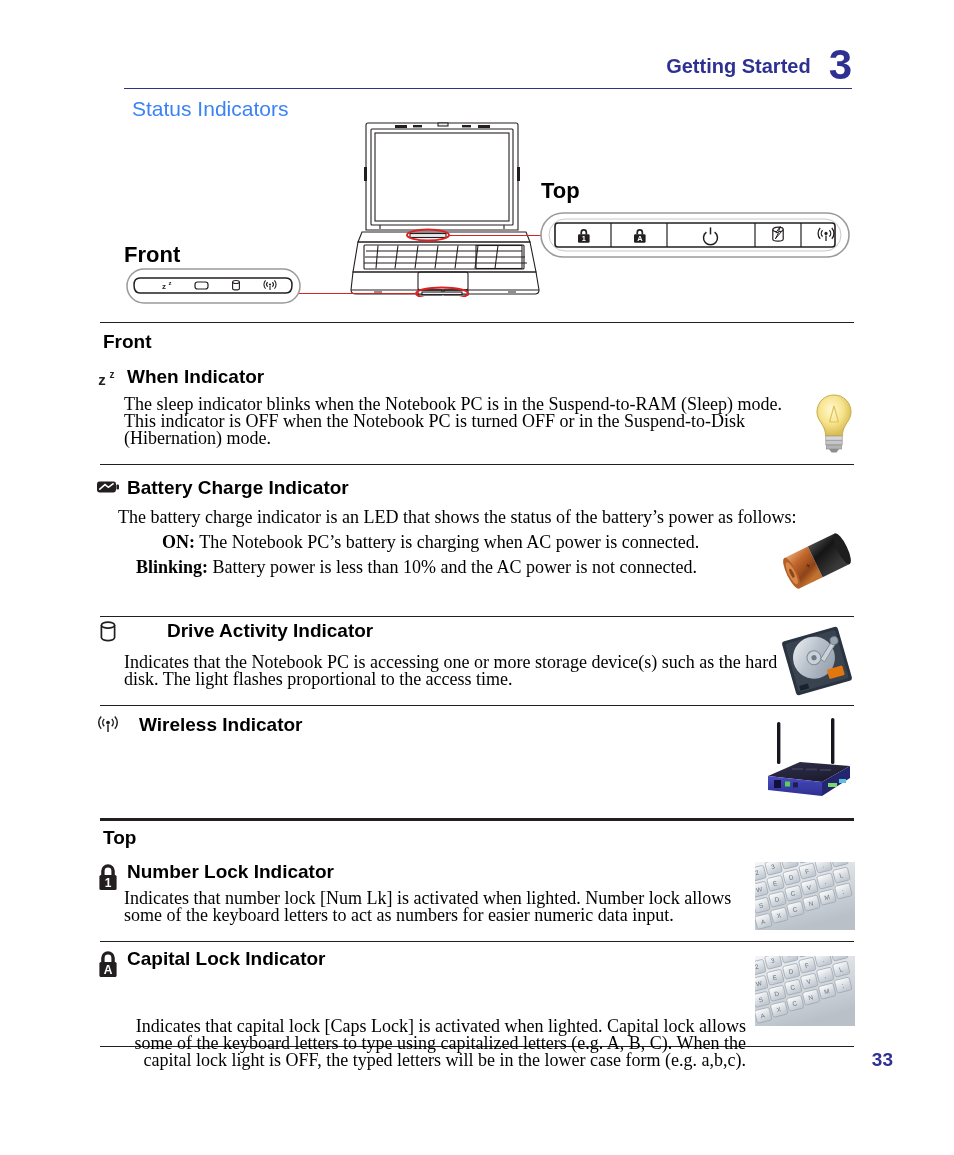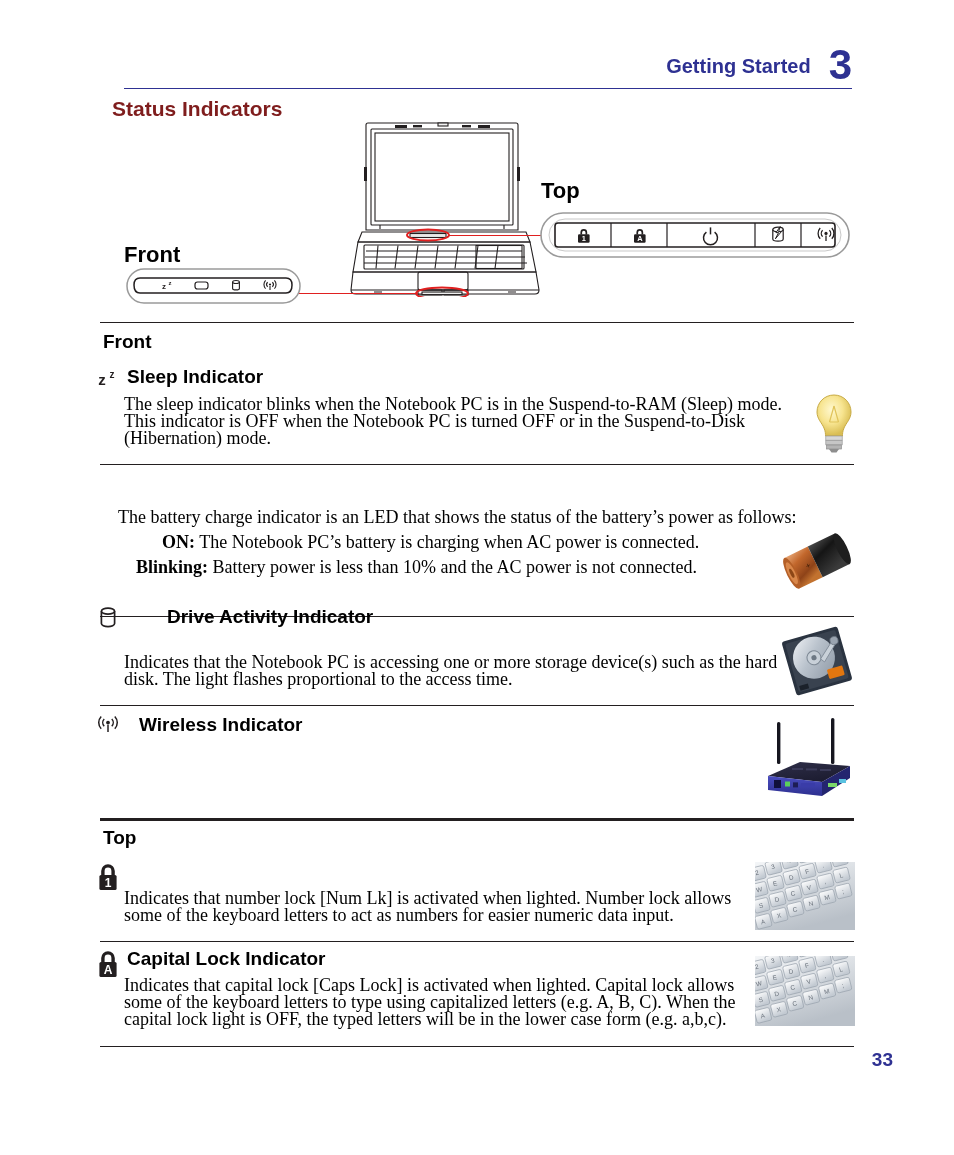--- a/index.html
+++ b/index.html
@@ -29,23 +29,23 @@
   .hdr-chapter{
     font-family:"Liberation Sans", sans-serif;
     font-weight:bold; font-size:42px; line-height:42px; color:#2e3192;
   }
   .hdr-rule{
     border-bottom:1.2px solid #2e3192; width:728px; margin-top:2px;
   }
 
   
   .page-title{
-    position:absolute; left:112px; top:97px;
-    font-family:"Liberation Sans", sans-serif;
-    font-weight:bold; font-size:21px; color:#7f1d1d;
+    position:absolute; left:132px; top:97px;
+    font-family:"Liberation Sans", sans-serif;
+    font-weight:normal; font-size:21px; color:#3b82f6;
   }
 
   
   .diagram{ position:absolute; left:100px; top:122px; width:754px; height:185px; }
 
   .label-top{
     position:absolute; left:441px; top:56px;
     font-family:"Liberation Sans", sans-serif;
     font-weight:bold; font-size:22px;
   }
@@ -280,21 +280,21 @@
 
   <div class="sec-label" style="top:331px;">Front</div>
 
   <div class="sec-head" style="top:366px;">
     <span class="h-icon">
       <svg width="26" height="22" viewBox="0 0 26 22">
         <text x="7" y="19" font-family="Liberation Sans, sans-serif" font-size="15" font-weight="bold" fill="#231f20" text-anchor="middle">z</text>
         <text x="17" y="12" font-family="Liberation Sans, sans-serif" font-size="10" font-weight="bold" fill="#231f20" text-anchor="middle">z</text>
       </svg>
     </span>
-    <span class="h-text">Sleep Indicator</span>
+    <span class="h-text">When Indicator</span>
   </div>
   <div class="body-text" style="left:124px; top:396px; width:683px;">
     <p>The sleep indicator blinks when the Notebook PC is in the Suspend-to-RAM (Sleep) mode. This indicator is OFF when the Notebook PC is turned OFF or in the Suspend-to-Disk (Hibernation) mode.</p>
   </div>
   <div class="photo" style="left:812px; top:392px;">
     <svg width="44" height="62" viewBox="0 0 44 62">
       <defs>
         <radialGradient id="bulbG" cx="42%" cy="36%" r="62%">
           <stop offset="0%" stop-color="#fff8cf"></stop>
           <stop offset="55%" stop-color="#f7e48f"></stop>
@@ -303,20 +303,30 @@
       </defs>
       <path d="M22,3 C32,3 39,11 39,20 C39,27 34,31 32,36 C30.5,39.5 30.5,42 30.5,44 L13.5,44 C13.5,42 13.5,39.5 12,36 C10,31 5,27 5,20 C5,11 12,3 22,3 Z" fill="url(#bulbG)" stroke="#c8ab45" stroke-width="1"></path>
       <path d="M22,14 L17.5,30 M22,14 L26.5,30 M17.5,30 L26.5,30" fill="none" stroke="#e0c35a" stroke-width="1.2"></path>
       <rect x="13.8" y="44" width="16.4" height="4.2" fill="#d7d7d7" stroke="#9a9a9a" stroke-width="0.7"></rect>
       <rect x="13.8" y="48.6" width="16.4" height="4.2" fill="#c6c6c6" stroke="#9a9a9a" stroke-width="0.7"></rect>
       <rect x="14.6" y="53" width="14.8" height="4" fill="#b4b4b4" stroke="#8d8d8d" stroke-width="0.7"></rect>
       <path d="M17,57 L27,57 L24.5,60.5 L19.5,60.5 Z" fill="#8e8e8e"></path>
     </svg>
   </div>
 
+  <div class="sec-head" style="top:477px;">
+    <span class="h-icon">
+      <svg width="26" height="20" viewBox="0 0 26 20">
+        <rect x="2" y="4.5" width="19" height="11" rx="2.4" fill="#231f20"></rect>
+        <rect x="21.4" y="7.6" width="2.6" height="4.8" rx="1" fill="#231f20"></rect>
+        <path d="M4.2,12.6 L10,7.6 L13.4,10.4 L18.6,6.4" fill="none" stroke="#ffffff" stroke-width="1.5"></path>
+      </svg>
+    </span>
+    <span class="h-text">Battery Charge Indicator</span>
+  </div>
   <div class="body-text" style="left:118px; top:509px; width:683px;">
     <p>The battery charge indicator is an LED that shows the status of the battery’s power as follows:</p>
     <ul class="sub-list" style="margin-top:8px;">
       <li style="margin-bottom:8px;margin-left:44px;">
         <b>ON:</b>
         <span>The Notebook PC’s battery is charging when AC power is connected.</span>
       </li>
       <li>
         <b>Blinking:</b>
         <span>Battery power is less than 10% and the AC power is not connected.</span>
@@ -343,21 +353,21 @@
         <rect x="34" y="16" width="30" height="34" fill="url(#blkG)"></rect>
         <ellipse cx="8" cy="33" rx="5" ry="17" fill="#b45f27"></ellipse>
         <ellipse cx="8" cy="33" rx="3.4" ry="12" fill="#d9874a"></ellipse>
         <ellipse cx="8" cy="33" rx="1.6" ry="5" fill="#8c4616"></ellipse>
         <ellipse cx="64" cy="33" rx="5" ry="17" fill="#1e1e1e"></ellipse>
         <text x="26" y="36" font-family="Liberation Sans, sans-serif" font-size="8" fill="#3c1c07" text-anchor="middle">+</text>
       </g>
     </svg>
   </div>
 
-  <div class="sec-head" style="top:606px;gap:46px;">
+  <div class="sec-head" style="top:620px;gap:46px;">
     <span class="h-icon">
       <svg width="26" height="26" viewBox="0 0 26 26">
         <g fill="none" stroke="#231f20" stroke-width="1.7">
           <ellipse cx="13" cy="5.2" rx="6.6" ry="3"></ellipse>
           <path d="M6.4,5.2 l0,12.4 a6.6,3 0 0,0 13.2,0 l0,-12.4"></path>
         </g>
       </svg>
     </span>
     <span class="h-text">Drive Activity Indicator</span>
   </div>
@@ -442,20 +452,21 @@
   <div class="sec-label" style="top:827px;">Top</div>
 
   <div class="sec-head" style="top:861px;">
     <span class="h-icon">
       <svg width="26" height="34" viewBox="0 0 26 34">
         <path d="M6.2,10 a6.8,6.8 0 0,1 13.6,0 l0,4.4 l-3.4,0 l0,-4.4 a3.4,3.4 0 0,0 -6.8,0 l0,4.4 l-3.4,0 Z" fill="#231f20"></path>
         <rect x="4.4" y="14" width="17.2" height="15" rx="1.6" fill="#231f20"></rect>
         <text x="13" y="26" font-family="Liberation Sans, sans-serif" font-size="12" font-weight="bold" fill="#ffffff" text-anchor="middle">1</text>
       </svg>
     </span>
+    <span class="h-text">Number Lock Indicator</span>
   </div>
   <div class="body-text" style="left:124px; top:890px; width:625px;">
     <p>Indicates that number lock [Num Lk] is activated when lighted. Number lock allows some of the  keyboard letters to act as numbers for easier numeric data input.</p>
   </div>
   <div class="photo" style="left:755px; top:862px;">
     <svg width="100" height="68" viewBox="0 0 100 68">
       <defs>
         <linearGradient id="kbG" x1="0" y1="0" x2="0.4" y2="1">
           <stop offset="0%" stop-color="#f4f6f8"></stop>
           <stop offset="100%" stop-color="#b9c0c8"></stop>
@@ -526,21 +537,21 @@
   <div class="sec-head" style="top:948px;">
     <span class="h-icon">
       <svg width="26" height="34" viewBox="0 0 26 34">
         <path d="M6.2,10 a6.8,6.8 0 0,1 13.6,0 l0,4.4 l-3.4,0 l0,-4.4 a3.4,3.4 0 0,0 -6.8,0 l0,4.4 l-3.4,0 Z" fill="#231f20"></path>
         <rect x="4.4" y="14" width="17.2" height="15" rx="1.6" fill="#231f20"></rect>
         <text x="13" y="26" font-family="Liberation Sans, sans-serif" font-size="12" font-weight="bold" fill="#ffffff" text-anchor="middle">A</text>
       </svg>
     </span>
     <span class="h-text">Capital Lock Indicator</span>
   </div>
-  <div class="body-text" style="left:124px; top:977px; width:622px;">
+  <div class="body-text" style="left:124px; top:1018px; width:622px;text-align:right;">
     <p>Indicates that capital lock [Caps Lock] is activated when lighted. Capital lock allows some of the keyboard letters to type using capitalized letters (e.g. A, B, C). When the capital lock light is OFF, the typed letters will be in the lower case form (e.g. a,b,c).</p>
   </div>
   <div class="photo" style="left:755px; top:956px;">
     <svg width="100" height="70" viewBox="0 0 100 70">
       <rect x="0" y="0" width="100" height="70" fill="url(#kbG)"></rect>
       <g transform="rotate(-14 50 35)">
         <g fill="url(#keyG)" stroke="#9aa3ad" stroke-width="0.7">
           <rect x="2" y="-6" width="15" height="13" rx="2"></rect>
             <rect x="19" y="-8" width="15" height="13" rx="2"></rect>
           <rect x="36" y="-10" width="15" height="13" rx="2"></rect>

